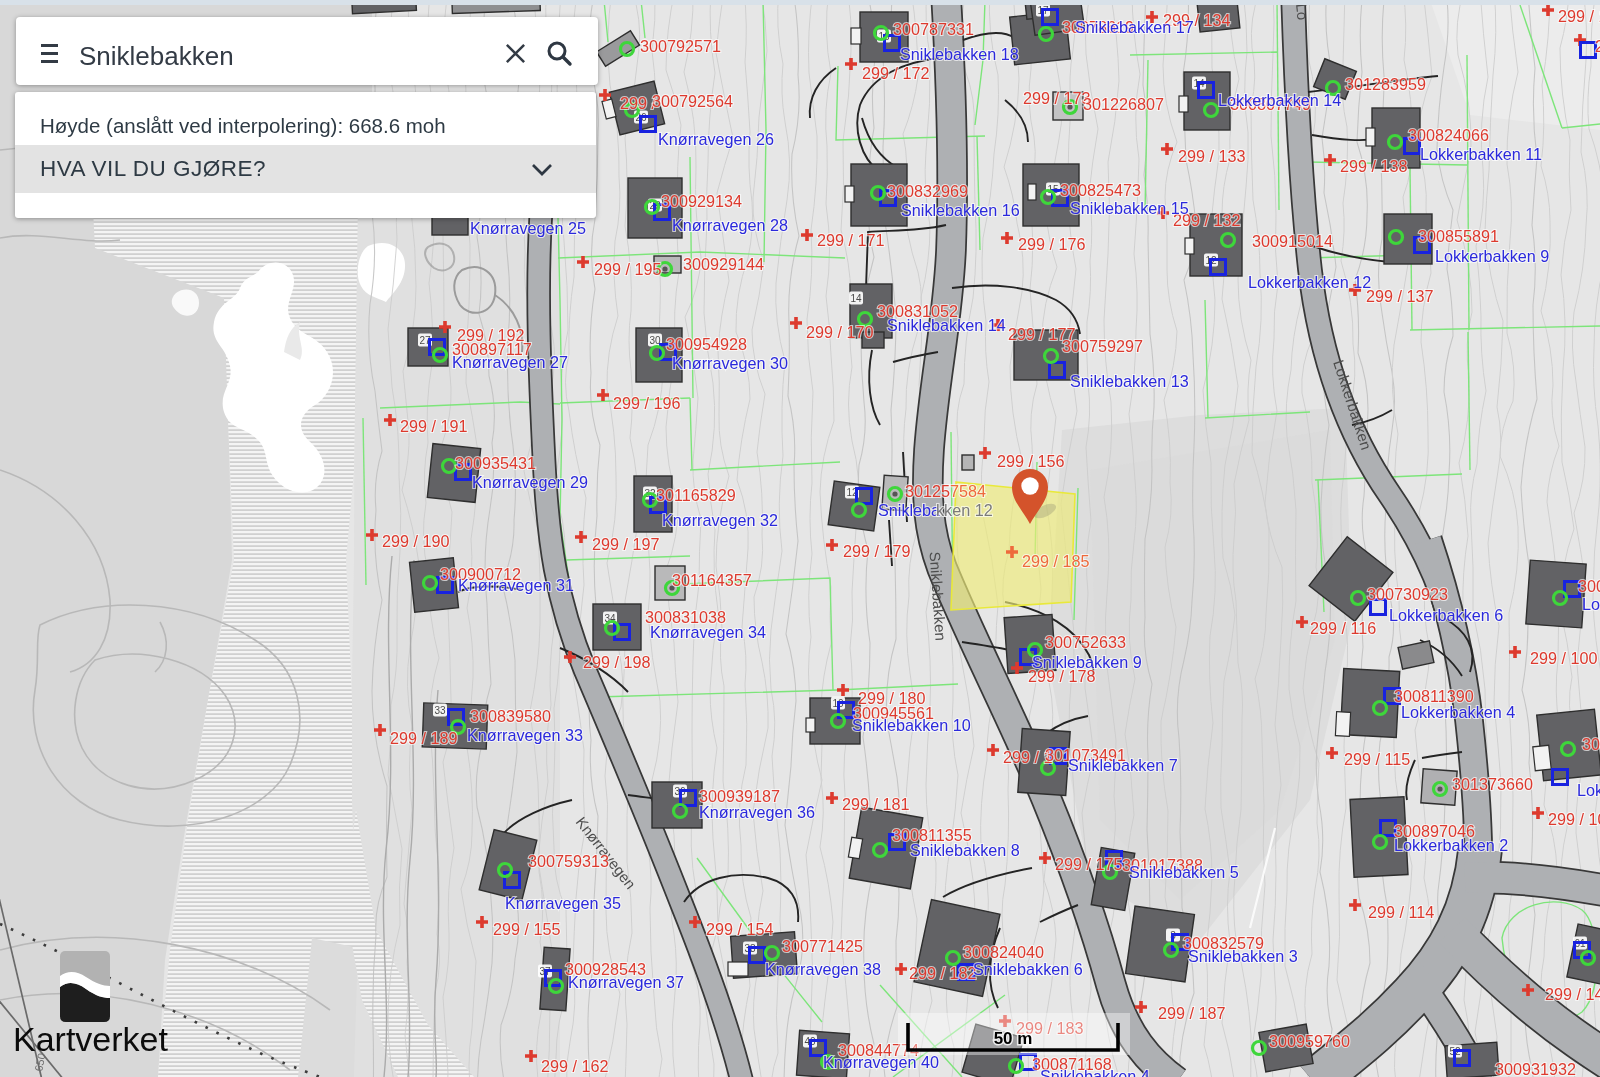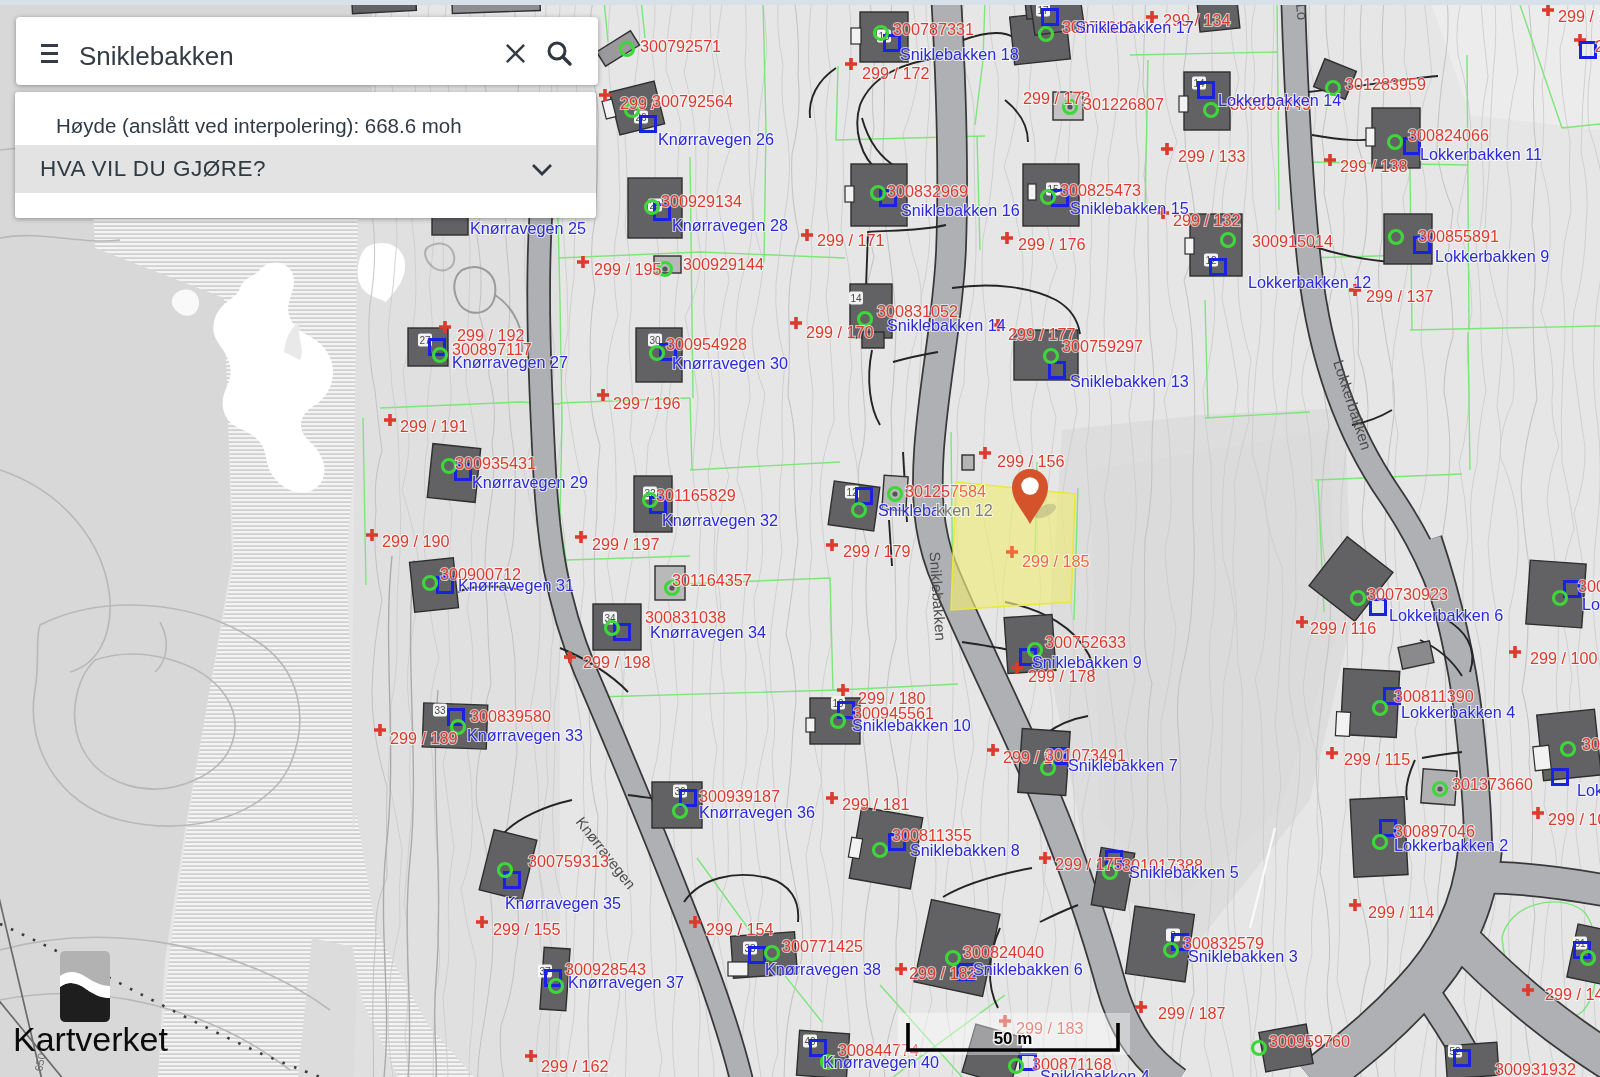--- a/index.html
+++ b/index.html
@@ -3,21 +3,21 @@
 html,body{margin:0;padding:0;width:1600px;height:1077px;overflow:hidden;font-family:"Liberation Sans",sans-serif;}
 #map{position:absolute;left:0;top:0;width:1600px;height:1077px;}
 #topbar{position:absolute;left:0;top:0;width:1600px;height:5px;background:#d8e1e9;z-index:5;}
 .panel{position:absolute;background:#fff;border-radius:4px;box-shadow:0 1px 5px rgba(0,0,0,0.35);z-index:6;}
 #search{left:16px;top:17px;width:582px;height:68px;}
 #info{left:15px;top:92px;width:581px;height:126px;border-radius:3px;}
 #ham{position:absolute;left:25px;top:27px;width:17px;height:17px;}
 #ham div{height:3px;background:#333b45;margin-bottom:5.2px;}
 #stext{position:absolute;left:63px;top:24px;font-size:26px;color:#333b45;}
 #xicon{position:absolute;left:488px;top:25px;width:23px;height:23px;}
-#hoyde{position:absolute;left:25px;top:22px;font-size:20.5px;color:#2e3a44;margin-left:16px;}
+#hoyde{position:absolute;left:25px;top:22px;font-size:20.5px;color:#2e3a44;}
 #grayrow{position:absolute;left:0;top:53px;width:581px;height:48px;background:#e3e3e3;display:flex;align-items:center;}
 #grayrow span{margin-left:25px;font-size:22.5px;letter-spacing:0.5px;color:#2e3a44;}
 </style></head>
 <body>
 <div id="map"><svg width="1600" height="1077" viewBox="0 0 1600 1077" font-family="Liberation Sans, sans-serif">
       <rect width="1600" height="1077" fill="#e6e6e6"></rect>
       <path d="M0,0 L372,0 L372,130 L96,190 L96,248 L225,298 L232,560 L208,700 L185,830 L165,960 L158,1077 L0,1077 Z" fill="#d8d8d8"></path>
       <path d="M355,196 L560,210 L560,1077 L330,1077 L340,930 L350,800 L354,560 Z" fill="#e0e0e0"></path>
       <path d="M1062,430 L1200,415 L1345,408 L1352,620 L1310,800 L1200,940 L1090,880 L1048,660 Z" fill="#dddddd"></path>
       <path d="M1090,470 L1330,430 L1335,640 L1280,810 L1180,900 L1100,820 Z" fill="#d9d9d9" opacity="0.45"></path>

